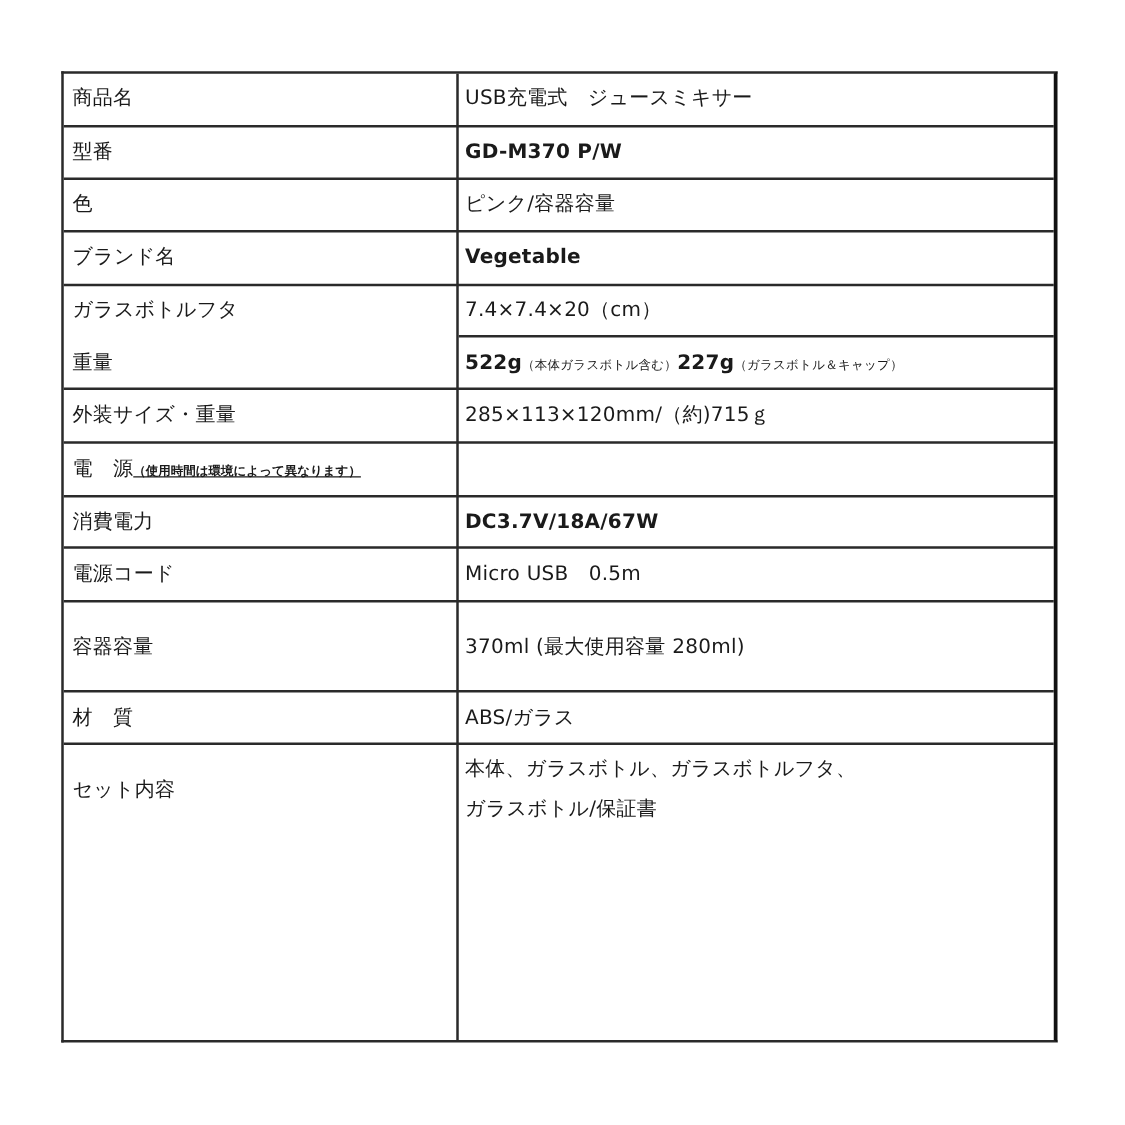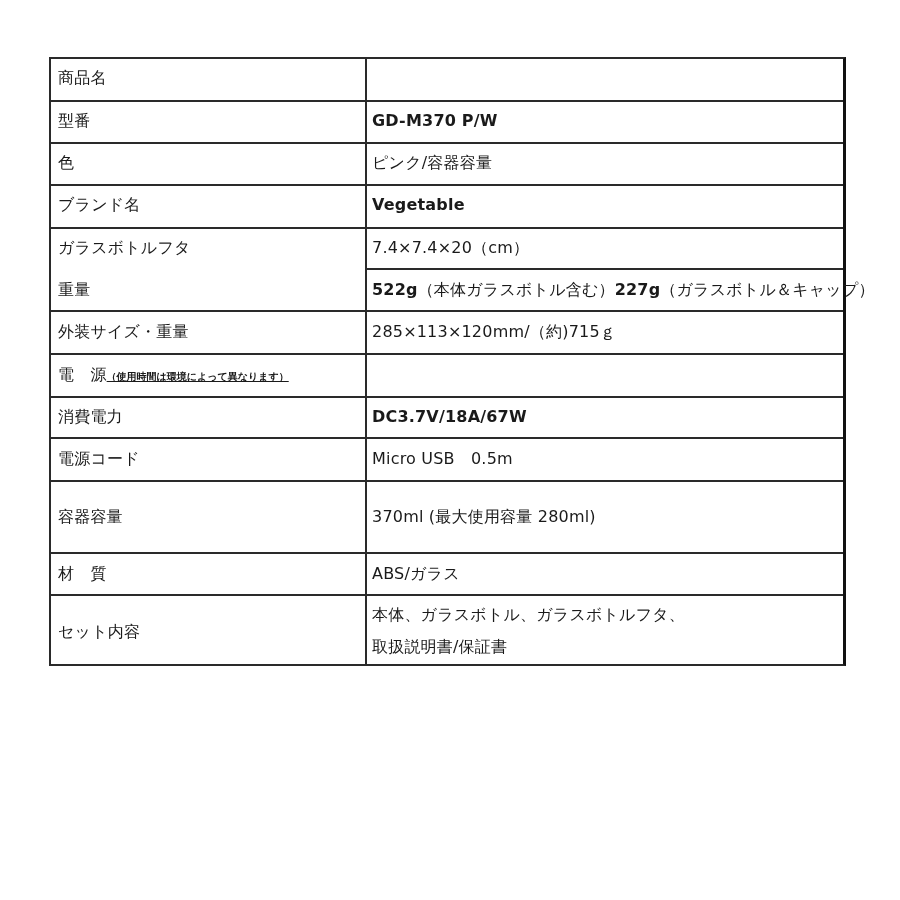--- a/index.html
+++ b/index.html
@@ -13,21 +13,21 @@
       position: relative;
       overflow: hidden;
       font-family: "DejaVu Sans", "Liberation Sans", sans-serif;
       color: #1a1a1a;
     }
     .spec-table {
       position: absolute;
       left: 49px;
       top: 57px;
       width: 797px;
-      height: 609px;
+      height: 777px;
       box-sizing: border-box;
       border-left: 2px solid #2a2a2a;
       border-top: 2px solid #2a2a2a;
       border-right: 3px solid #111111;
       border-bottom: 2px solid #2a2a2a;
     }
     .divider-v {
       position: absolute;
       left: 314px;
       top: 0;
@@ -49,21 +49,21 @@
       position: absolute;
       font-size: 16px;
       line-height: 20px;
       white-space: nowrap;
       letter-spacing: 0.2px;
     }
     .label { left: 7px; }
     .value { left: 321px; }
     .bold { font-weight: bold; }
     .small { font-size: 10px; font-weight: bold; letter-spacing: 0; text-decoration: underline; }
-    .smaller-note { font-size: 16px; text-align: center; }
+    .smaller-note { font-size: 10px; text-align: center; }
   </style>
 </head>
 <body>
 
 <div class="spec-table">
   <div class="divider-v"></div>
 
   <div class="hline" style="top:41px"></div>
   <div class="hline" style="top:83px"></div>
   <div class="hline" style="top:125px"></div>
@@ -71,20 +71,21 @@
   <div class="hline right-only" style="top:209px"></div>
   <div class="hline" style="top:251px"></div>
   <div class="hline" style="top:294px"></div>
   <div class="hline" style="top:337px"></div>
   <div class="hline" style="top:378px"></div>
   <div class="hline" style="top:421px"></div>
   <div class="hline" style="top:493px"></div>
   <div class="hline" style="top:535px"></div>
 
   <div class="cell label" style="top:9px">商品名</div>
+  <div class="cell value" style="top:9px">USB充電式　ジュースミキサー</div>
 
   <div class="cell label" style="top:52px">型番</div>
   <div class="cell value bold" style="top:52px">GD-M370 P/W</div>
 
   <div class="cell label" style="top:94px">色</div>
   <div class="cell value" style="top:94px">ピンク/容器容量</div>
 
   <div class="cell label" style="top:136px">ブランド名</div>
   <div class="cell value bold" style="top:136px">Vegetable</div>
 
@@ -110,14 +111,14 @@
   <div class="cell value" style="top:390px">Micro USB　0.5m</div>
 
   <div class="cell label" style="top:448px">容器容量</div>
   <div class="cell value" style="top:448px">370ml (最大使用容量 280ml)</div>
 
   <div class="cell label" style="top:505px">材　質</div>
   <div class="cell value" style="top:505px">ABS/ガラス</div>
 
   <div class="cell label" style="top:563px">セット内容</div>
   <div class="cell value" style="top:546px">本体、ガラスボトル、ガラスボトルフタ、</div>
-  <div class="cell value" style="top:578px">取扱説明書/保証書</div>
+  <div class="cell value" style="top:578px">ガラスボトル/保証書</div>
 </div>
 
 </body></html>

